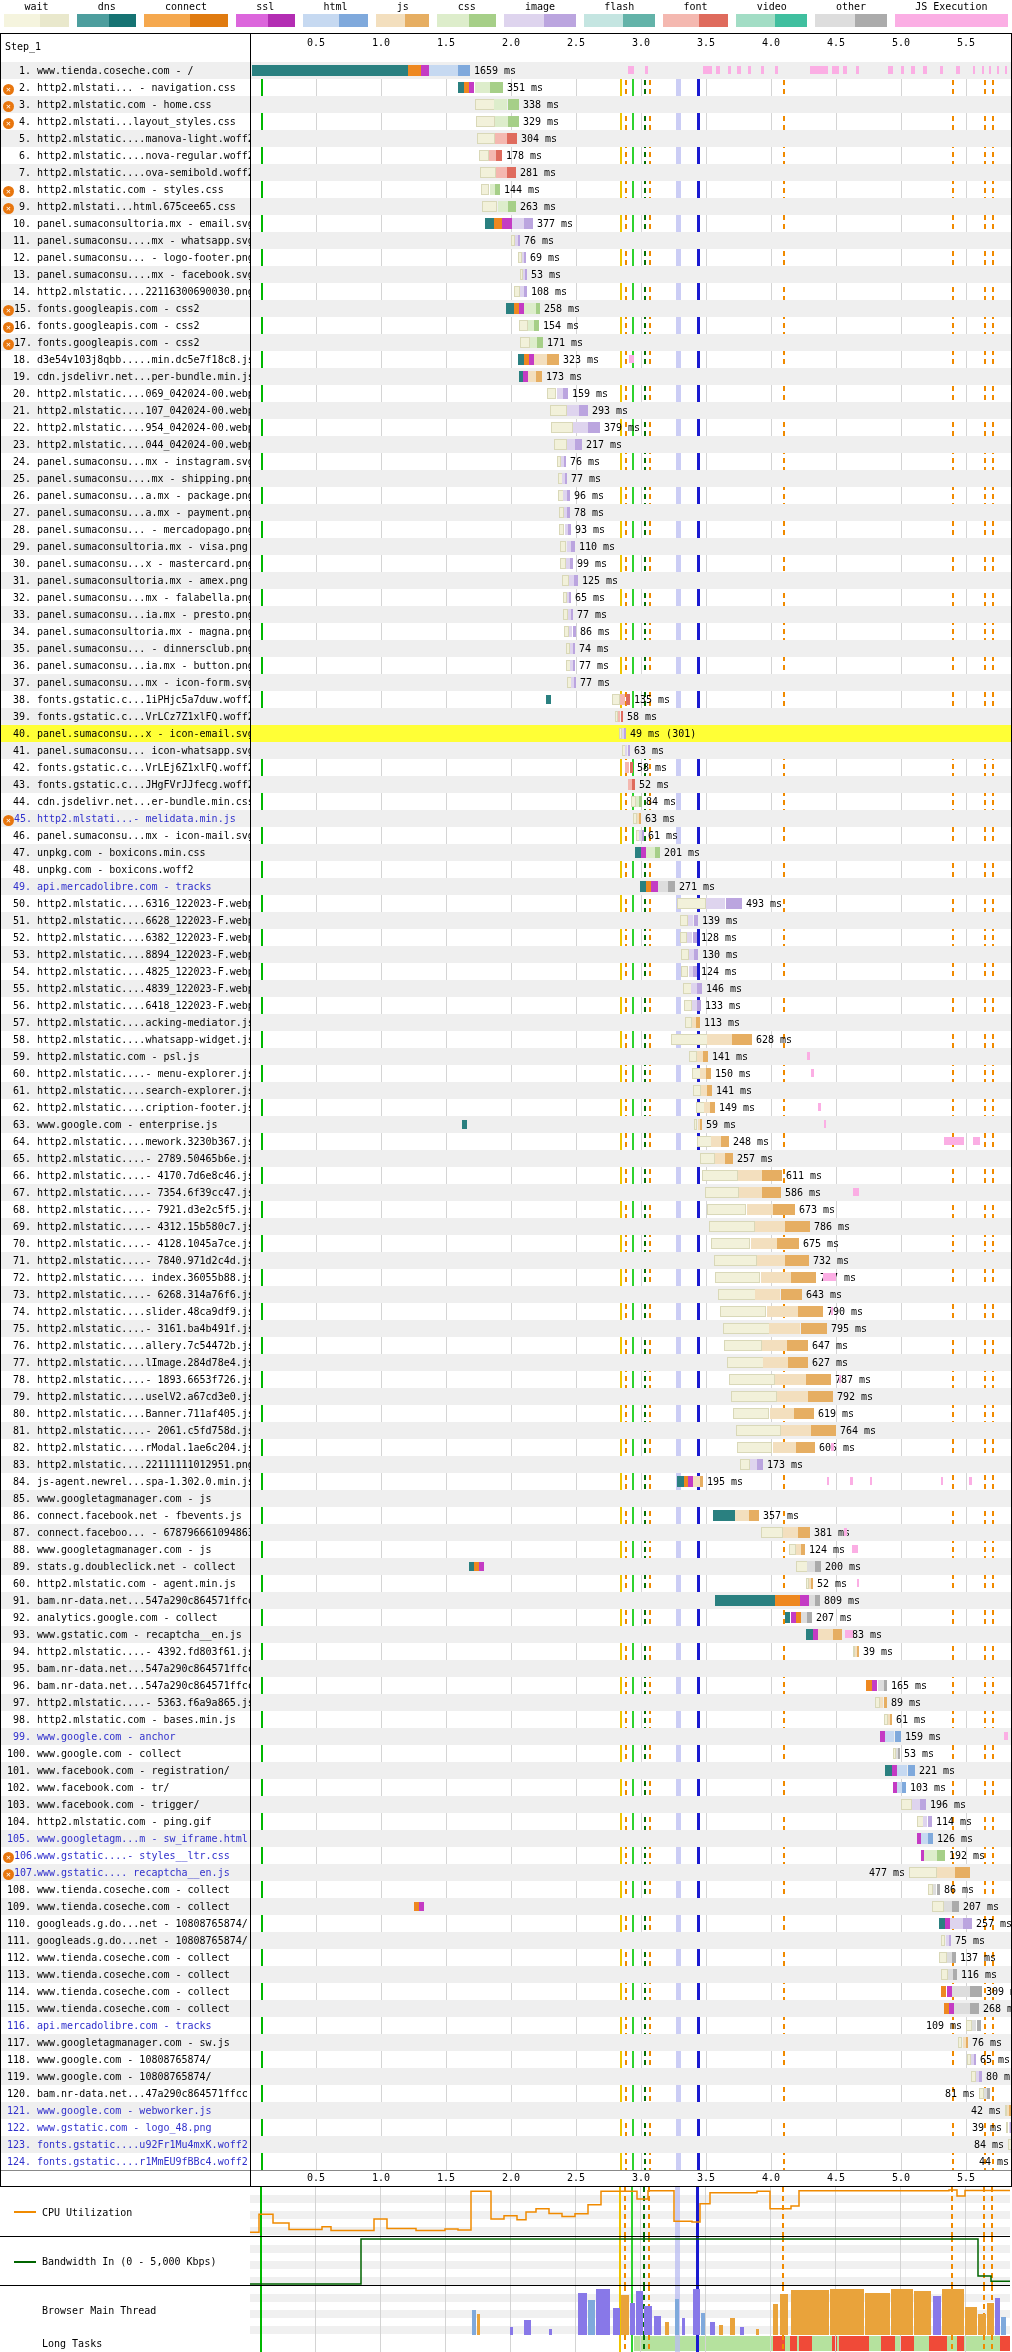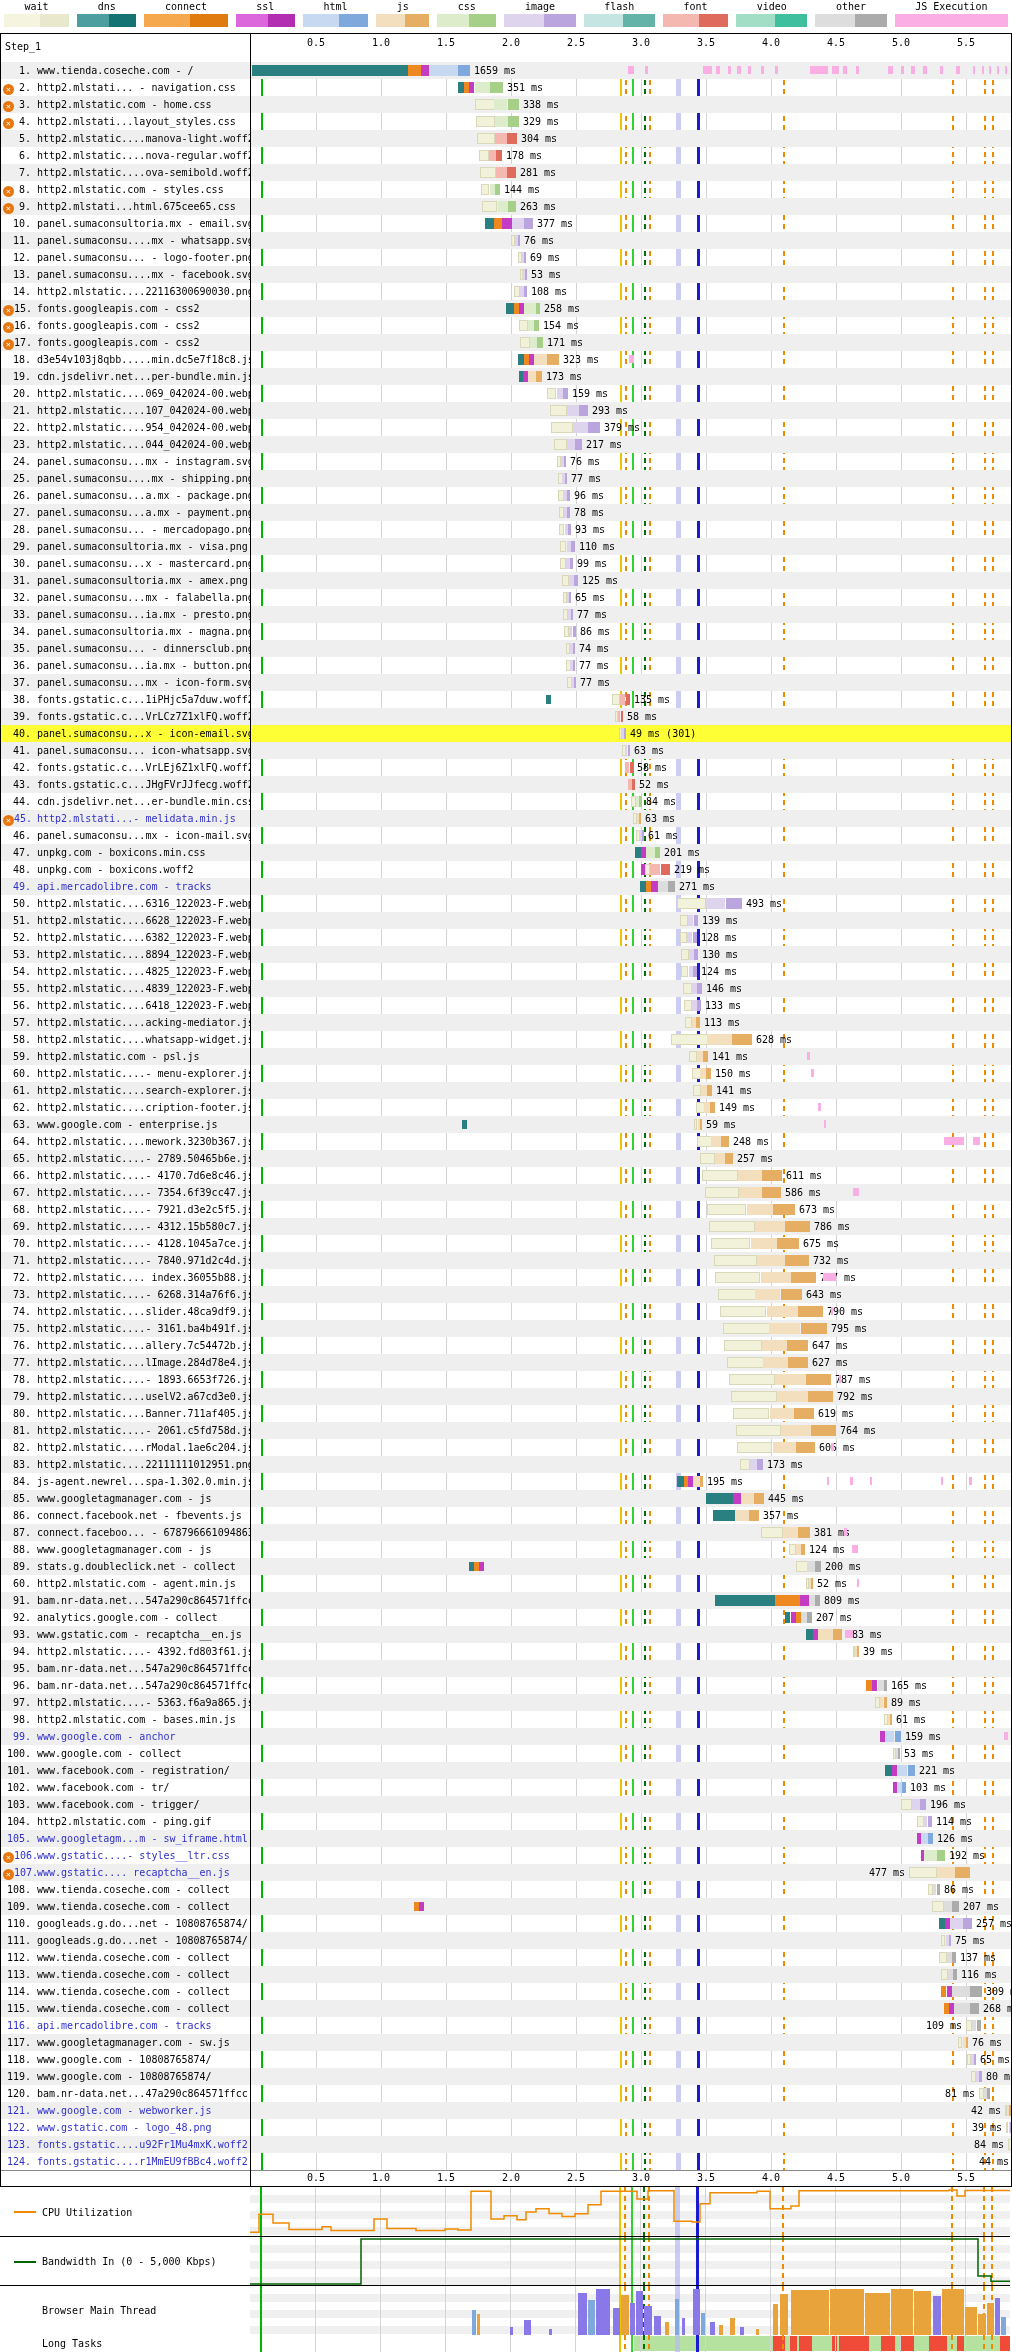--- a/index.html
+++ b/index.html
@@ -596,27 +596,20 @@
           <div style="position: absolute; left: 250px; top: 0px; width: 760px; height: 17px; overflow: hidden;">
             <div class="seg" style="left: 384px; width: 7px; background: rgb(42, 128, 128);"></div>
             <div class="seg" style="left: 390px; width: 5px; background: rgb(196, 59, 196);"></div>
             <div class="seg" style="left: 395px; width: 9px; background: rgb(221, 237, 203);"></div>
             <div class="seg" style="left: 404px; width: 5px; background: rgb(166, 207, 136);"></div>
             <span class="mslab" style="left: 413px;">201 ms</span>
           </div>
         </div>
         <div class="row" style="top: 799px;">
           <div class="row-label"><span class="num">48.</span><span>&nbsp;unpkg.com - boxicons.woff2</span></div>
-          <div style="position: absolute; left: 250px; top: 0px; width: 760px; height: 17px; overflow: hidden;">
-            <div class="seg" style="left: 390px; width: 4px; background: rgb(196, 59, 196);"></div>
-            <div class="seg" style="left: 394px; width: 5px; background: rgb(242, 241, 218); box-shadow: rgb(217, 216, 184) 0px 0px 0px 1px inset;"></div>
-            <div class="seg" style="left: 399px; width: 10px; background: rgb(244, 184, 176);"></div>
-            <div class="seg" style="left: 410px; width: 9px; background: rgb(223, 107, 93);"></div>
-            <span class="mslab" style="left: 423px;">219 ms</span>
-          </div>
         </div>
         <div class="row even" style="top: 816px;">
           <div class="row-label blue"><span class="num">49.</span><span>&nbsp;api.mercadolibre.com - tracks</span></div>
           <div style="position: absolute; left: 250px; top: 0px; width: 760px; height: 17px; overflow: hidden;">
             <div class="seg" style="left: 389px; width: 7px; background: rgb(42, 128, 128);"></div>
             <div class="seg" style="left: 395px; width: 5px; background: rgb(238, 136, 32);"></div>
             <div class="seg" style="left: 400px; width: 7px; background: rgb(196, 59, 196);"></div>
             <div class="seg" style="left: 407px; width: 10px; background: rgb(221, 221, 221);"></div>
             <div class="seg" style="left: 417px; width: 7px; background: rgb(171, 171, 171);"></div>
             <span class="mslab" style="left: 428px;">271 ms</span>
@@ -951,27 +944,20 @@
             <span class="mslab" style="left: 456px;">195 ms</span>
             <div class="exec" style="left: 576px; width: 2px;"></div>
             <div class="exec" style="left: 599px; width: 3px;"></div>
             <div class="exec" style="left: 619px; width: 2px;"></div>
             <div class="exec" style="left: 690px; width: 2px;"></div>
             <div class="exec" style="left: 718px; width: 3px;"></div>
           </div>
         </div>
         <div class="row even" style="top: 1428px;">
           <div class="row-label"><span class="num">85.</span><span>&nbsp;www.googletagmanager.com - js</span></div>
-          <div style="position: absolute; left: 250px; top: 0px; width: 760px; height: 17px; overflow: hidden;">
-            <div class="seg" style="left: 455px; width: 27px; background: rgb(42, 128, 128);"></div>
-            <div class="seg" style="left: 482px; width: 8px; background: rgb(196, 59, 196);"></div>
-            <div class="seg" style="left: 490px; width: 13px; background: rgb(243, 223, 190);"></div>
-            <div class="seg" style="left: 503px; width: 10px; background: rgb(230, 174, 98);"></div>
-            <span class="mslab" style="left: 517px;">445 ms</span>
-          </div>
         </div>
         <div class="row" style="top: 1445px;">
           <div class="row-label"><span class="num">86.</span><span>&nbsp;connect.facebook.net - fbevents.js</span></div>
           <div style="position: absolute; left: 250px; top: 0px; width: 760px; height: 17px; overflow: hidden;">
             <div class="seg" style="left: 462px; width: 22px; background: rgb(42, 128, 128);"></div>
             <div class="seg" style="left: 484px; width: 14px; background: rgb(243, 223, 190);"></div>
             <div class="seg" style="left: 498px; width: 10px; background: rgb(230, 174, 98);"></div>
             <span class="mslab" style="left: 512px;">357 ms</span>
           </div>
         </div>

